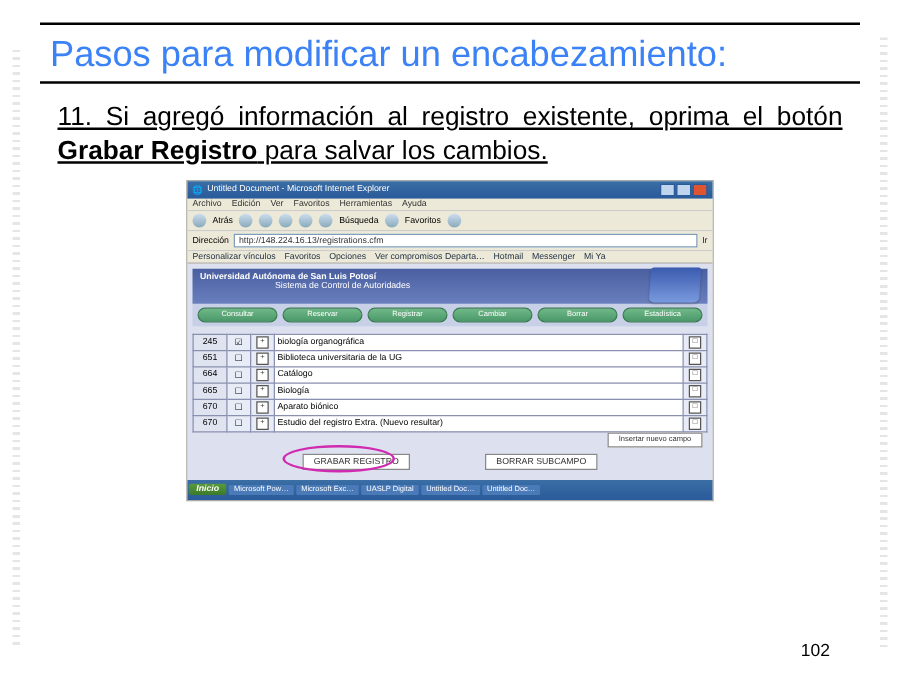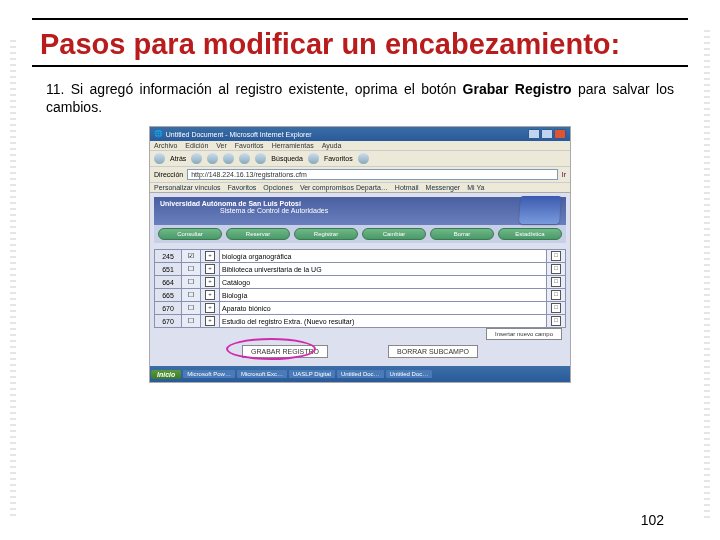--- a/index.html
+++ b/index.html
@@ -15,37 +15,38 @@
   .slide-frame {
     position: absolute;
     top: 18px;
     left: 32px;
     right: 32px;
     bottom: 28px;
     border-top: 2px solid #000;
   }
   .title {
     font-size: 29px;
-    font-weight: bold;
+    font-weight: normal;
     margin: 8px 0 4px 0;
     line-height: 1.15;
-    color: #b91c1c;
+    color: #3b82f6;
     text-align: left;
     padding: 0 8px;
   }
   .title-underline {
     border-bottom: 2px solid #000;
     margin: 4px -0px 0 -0px;
   }
   .body-text {
-    font-size: 14px;
+    font-size: 21px;
     color: #000;
     margin: 14px 14px 10px 14px;
     line-height: 1.25;
     text-align: justify;
+    text-decoration: underline;
   }
   .strong { font-weight: bold; }
   .screenshot {
     margin: 4px auto 0 auto;
     width: 420px;
     background: #ece9d8;
     border: 1px solid #aaa;
     font-size: 7px;
   }
   .ie-titlebar {

